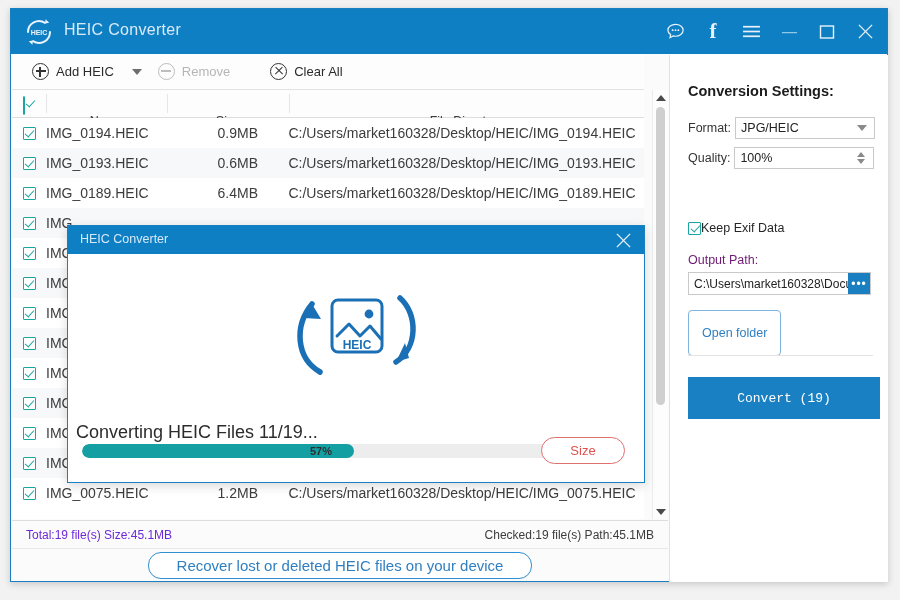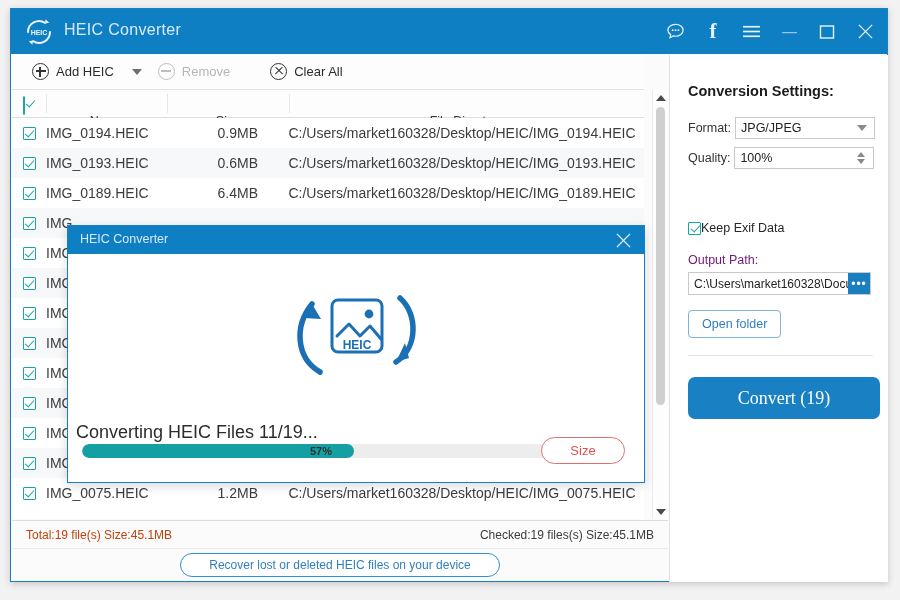--- a/index.html
+++ b/index.html
@@ -213,38 +213,38 @@
 
   
   .statusbar {
     position: absolute;
     left: 1px; top: 511px;
     width: 656px; height: 28px;
     border-top: 1px solid #dddddd;
     background: #fbfbfb;
     box-sizing: border-box;
   }
-  .st-left { position: absolute; left: 14px; top: 7px; font-size: 12px; color: #c2410c; }
+  .st-left { position: absolute; left: 14px; top: 7px; font-size: 12px; color: #6d28d9; }
   .st-right { position: absolute; right: 14px; top: 7px; font-size: 12px; color: #3c3c3c; }
 
   
   .recoverbar {
     position: absolute;
     left: 1px; top: 539px;
     width: 656px; height: 33px;
     display: flex; align-items: center; justify-content: center;
     border-top: 1px solid #e8e8e8;
     background: #fbfbfb;
     box-sizing: border-box;
   }
   .recover-btn {
     border: 1px solid #2f8fd0;
     border-radius: 13px;
     padding: 4px 28px;
-    font-size: 12px;
+    font-size: 15px;
     color: #2f7fc0;
     background: #ffffff;
     cursor: pointer;
     white-space: nowrap;
   }
 
   
   .rpanel {
     position: absolute;
     left: 658px; top: 46px;
@@ -299,36 +299,36 @@
   .browse {
     width: 22px; height: 21px;
     background: #1a7fc1; color: #fff;
     display: flex; align-items: center; justify-content: center;
     font-size: 12px; letter-spacing: 1px; line-height: 6px;
     cursor: pointer; flex: none;
   }
   .openfolder {
     position: absolute; left: 18px; top: 255px;
     border: 1px solid #7eb4dd; border-radius: 4px;
-    padding: 6px 13px;
+    padding: 15px 13px;
     font-size: 12.5px; color: #2f7fc0;
     background: #fff; cursor: pointer;
     white-space: nowrap;
   }
   .divider {
     position: absolute; left: 18px; top: 300px;
     width: 185px; height: 1px; background: #e4e4e4;
   }
   .convert {
     position: absolute; left: 18px; top: 275px;
     width: 192px; height: 42px;
     background: #1a80c4; color: #fff;
-    border: none; border-radius: 7px;
-    font-size: 18px;
-    font-family: Liberation Serif, serif;
+    border: none; border-radius: 0;
+    font-size: 13px;
+    font-family: Liberation Mono, monospace;
     cursor: pointer;
   }
 
   
   .modal {
     position: absolute;
     left: 56px; top: 216px;
     width: 578px; height: 258px;
     background: #ffffff;
     border: 1px solid #1a7fc1;
@@ -591,34 +591,34 @@
           <span class="tri-up"></span>
         </div>
       <div class="vs-thumb"></div>
       <div class="vs-arrow dn">
           <span class="tri-dn"></span>
         </div>
     </div>
 
     <div class="statusbar">
       <div class="st-left">Total:19 file(s) Size:45.1MB</div>
-      <div class="st-right">Checked:19 files(s) Size:45.1MB</div>
+      <div class="st-right">Checked:19 file(s) Path:45.1MB</div>
     </div>
 
     <div class="recoverbar">
       <div class="recover-btn">Recover lost or deleted HEIC files on your device</div>
     </div>
 
     <div class="rpanel">
       <div class="rp-title">Conversion Settings:</div>
 
       <div class="rp-row" style="top:62px">
         <span class="rp-lab">Format:</span>
         <span class="field" style="width:140px;margin-left:4px">
-          <span class="val">JPG/JPEG</span>
+          <span class="val">JPG/HEIC</span>
           <span class="chev-sm"></span>
         </span>
       </div>
 
       <div class="rp-row" style="top:92px">
         <span class="rp-lab">Quality:</span>
         <span class="field" style="width:140px;margin-left:4px">
           <span class="val">100%</span>
           <span class="spin">
               <i class="u"></i>

